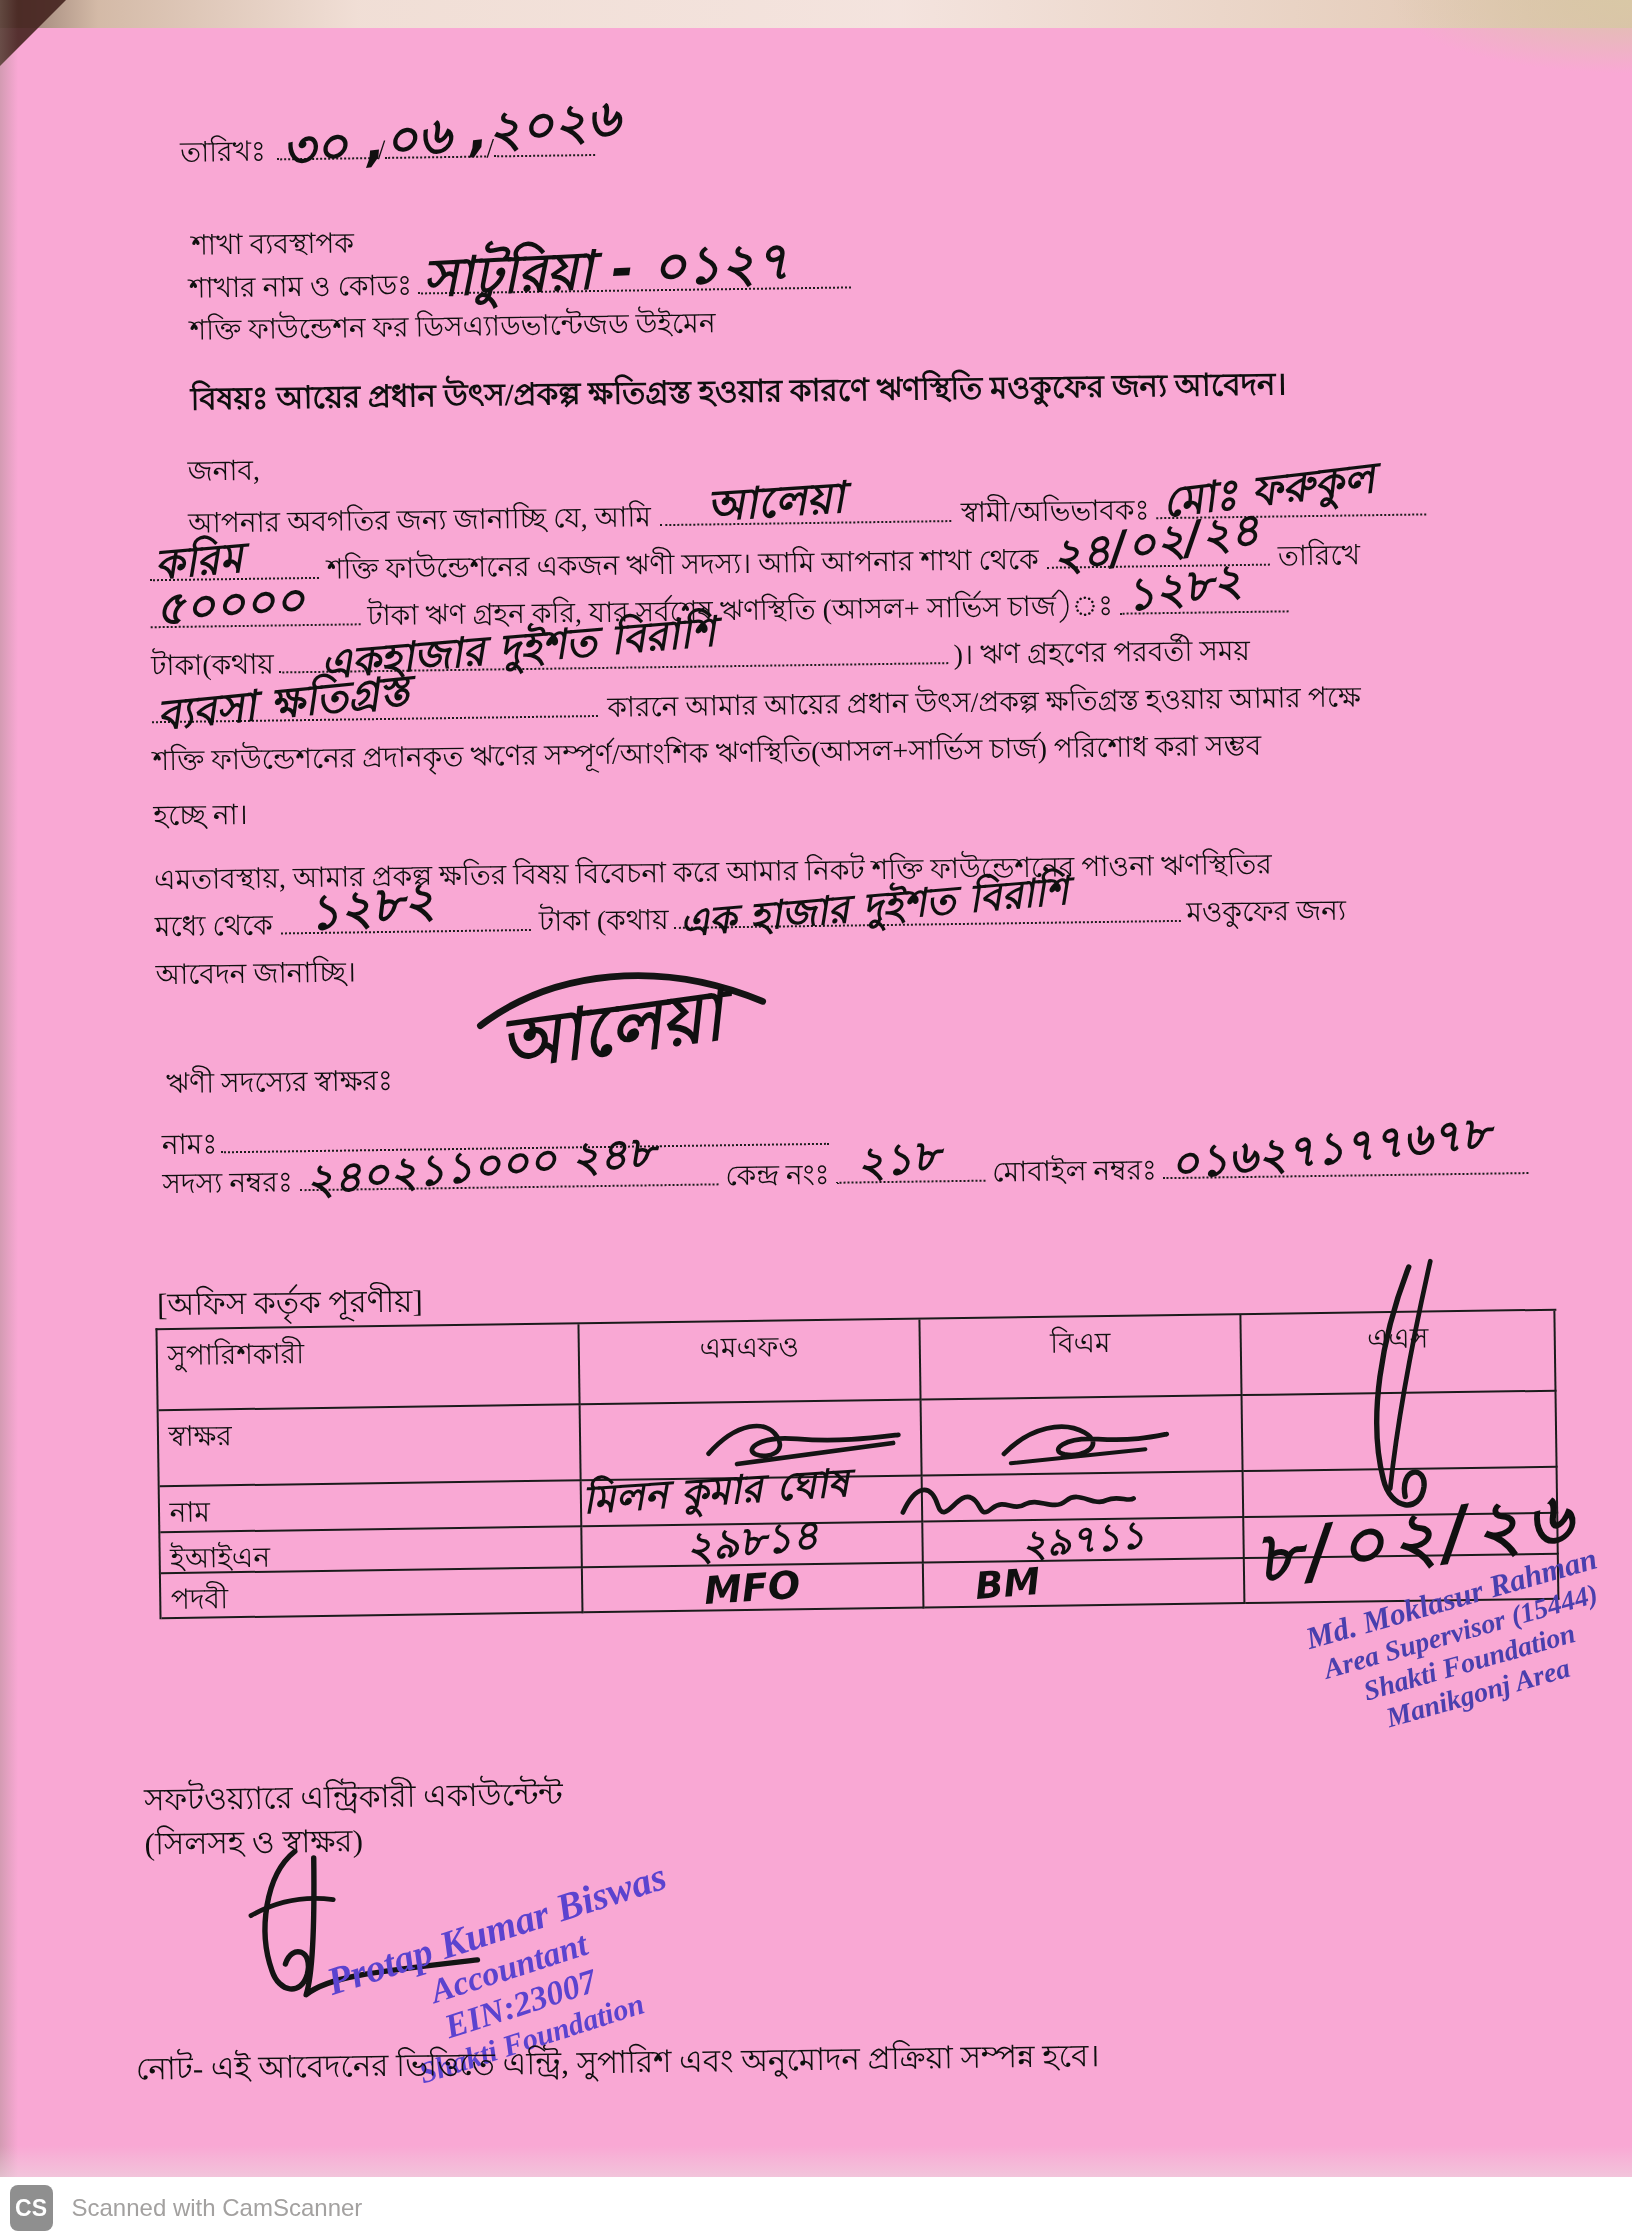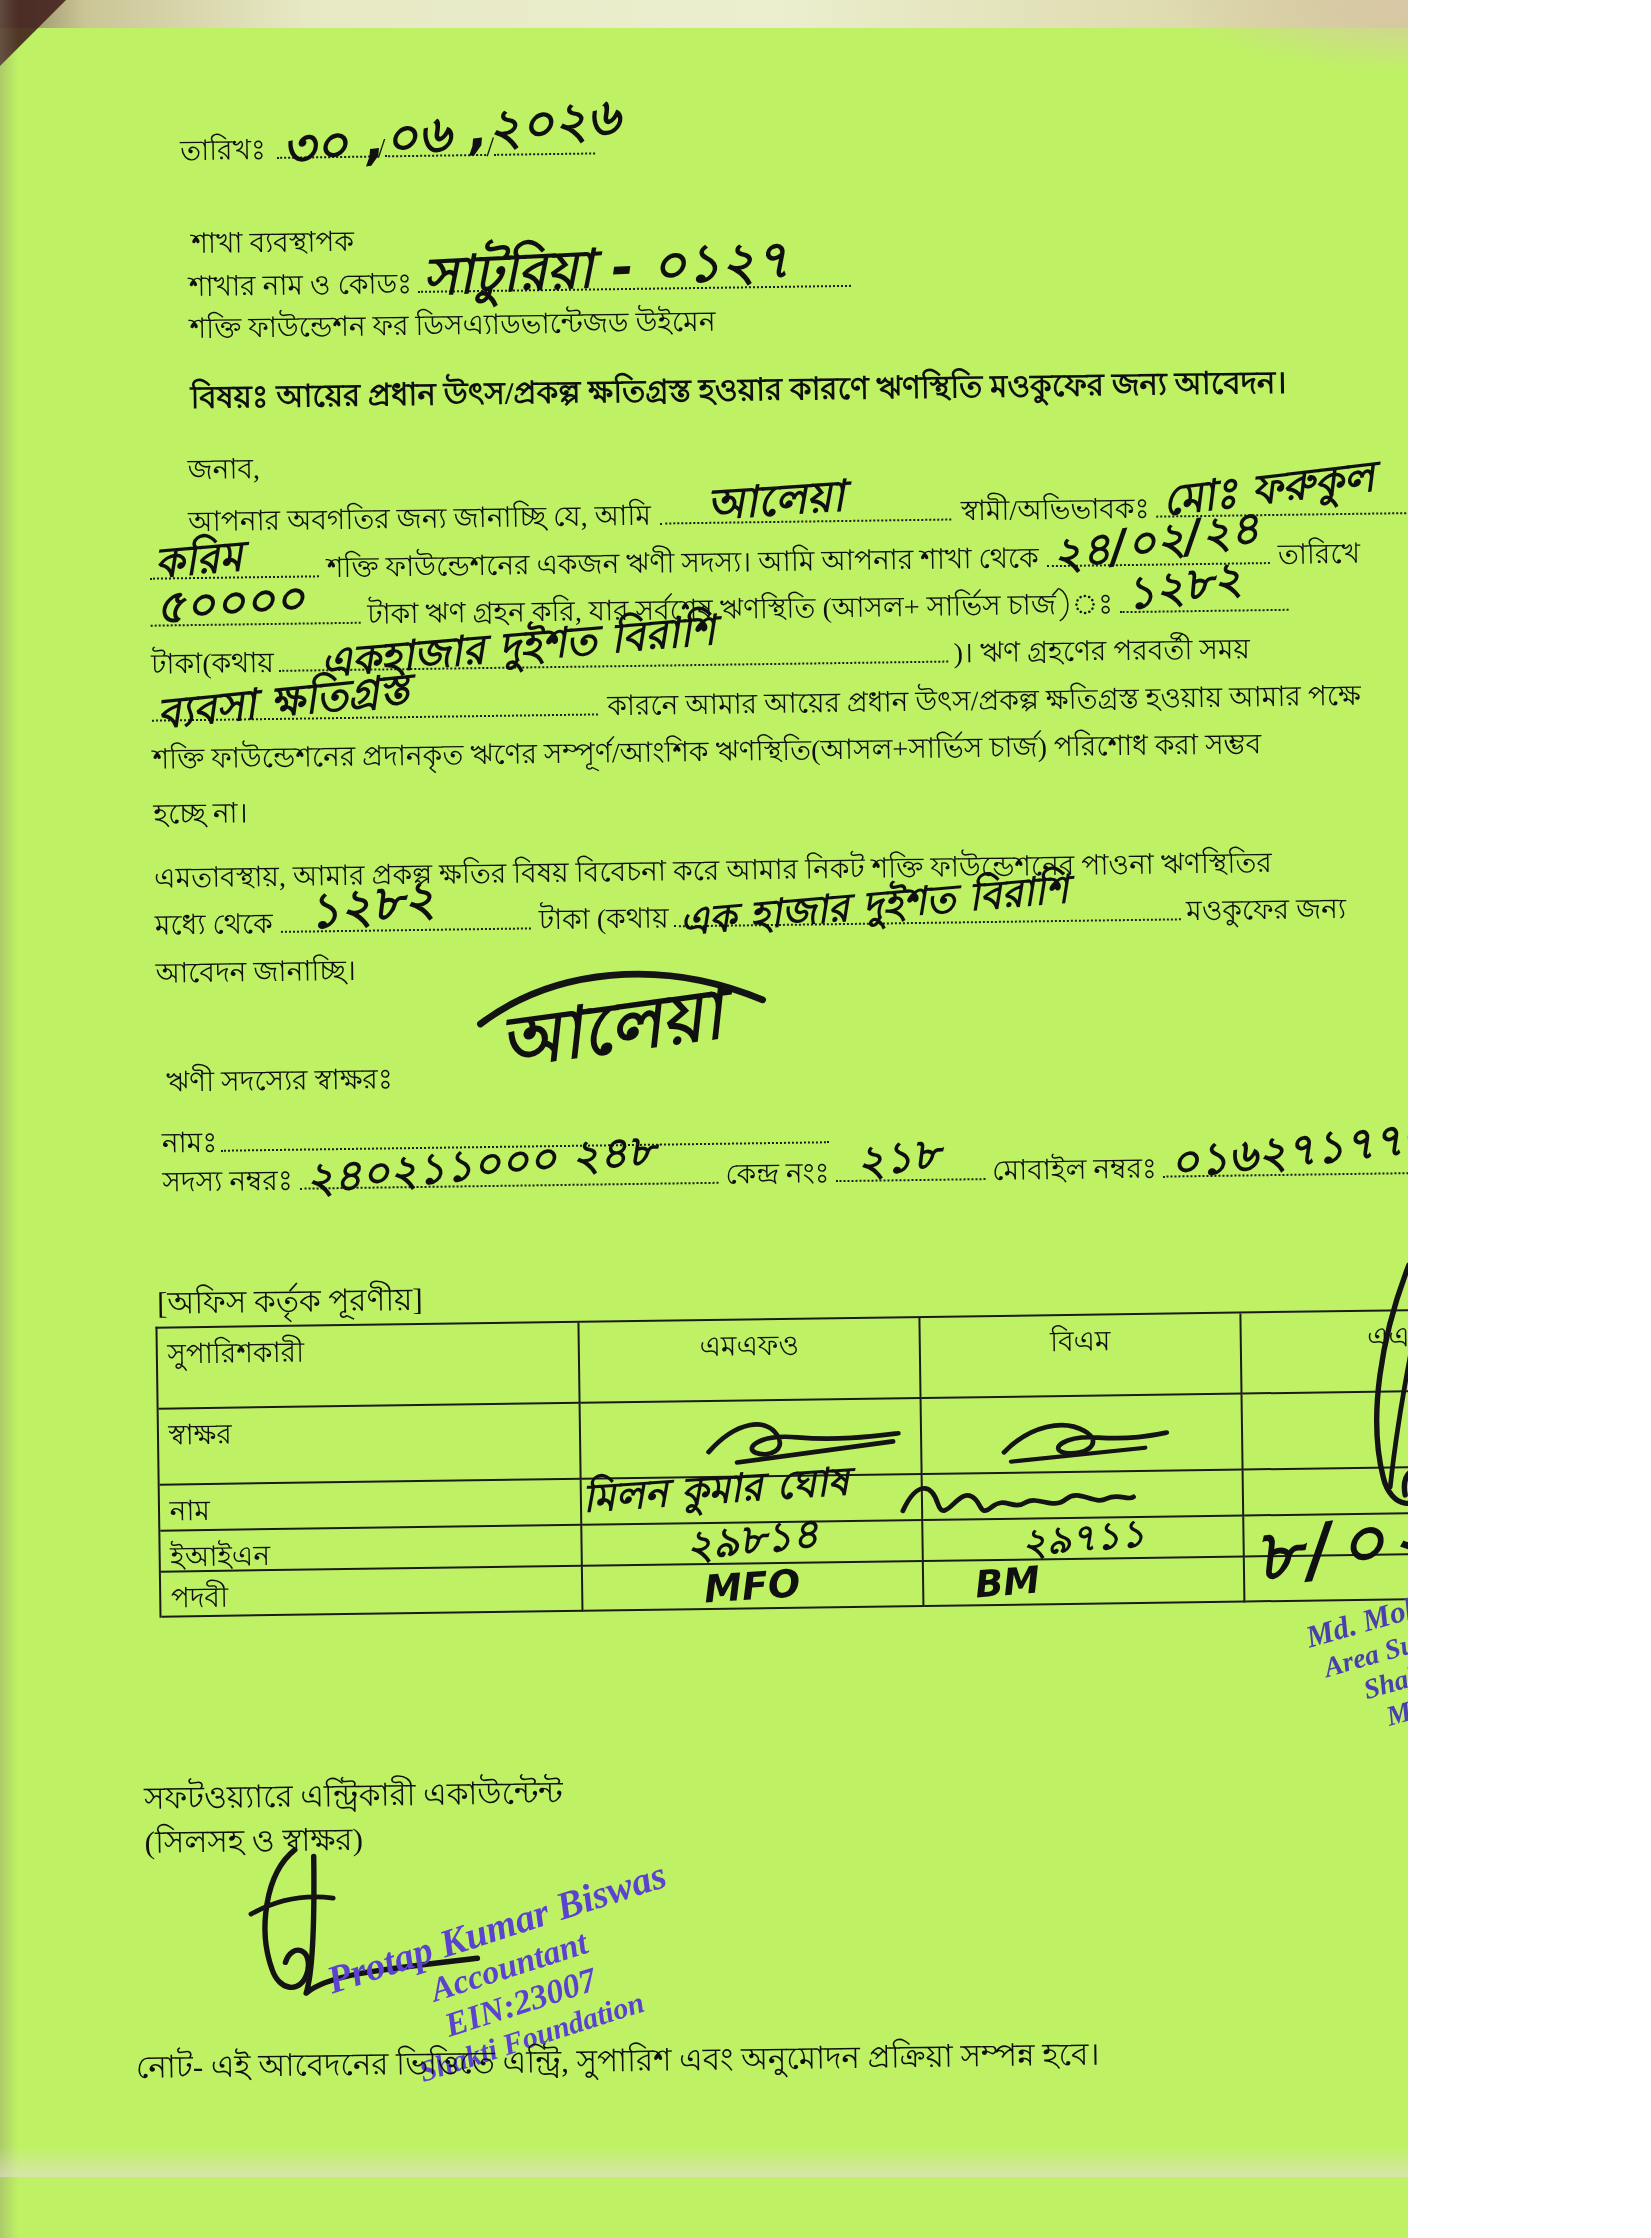--- a/index.html
+++ b/index.html
@@ -1,16 +1,16 @@
 <!DOCTYPE html>
 <html style="font-size:10.8px"><head>
 <meta charset="utf-8">
 <style>
   html,body{margin:0;padding:0;background:#ffffff;}
-  .page{position:relative;width:1408px;height:2239px;background:#bef264;overflow:hidden;
+  .page{position:relative;width:1632px;height:2239px;background:#f9a8d4;overflow:hidden;
         font-family:"Liberation Serif","DejaVu Serif",serif;color:#111;}
   
   .top-band{position:absolute;top:0;left:0;right:0;height:28px;
         background:linear-gradient(90deg,#7a6a56 0%,#cdbd9f 6%,#efe8d6 22%,#f3eee0 55%,#e3d6ba 85%,#d4c3a1 100%);
         opacity:.85;}
   .corner-tl{position:absolute;top:0;left:0;width:0;height:0;
         border-top:66px solid #44221e;border-right:66px solid transparent;opacity:.9;}
   .tr-shade{position:absolute;top:0;right:0;width:243px;height:74px;
         background:radial-gradient(ellipse at top right,#d9c8a6 0%,rgba(217,200,166,0) 70%);}
   .left-shade{position:absolute;top:0;left:0;width:17.6px;height:100%;
@@ -284,14 +284,18 @@
       <div style="font-size:34px;">EIN:23007</div>
       <div style="font-size:30px;">Shakti Foundation</div>
     </div>
 
     <div class="line" style="left:122px;top:2035px;font-size:31px;">
       <span class="pt">নোট- এই আবেদনের ভিত্তিতে এন্ট্রি, সুপারিশ এবং অনুমোদন প্রক্রিয়া সম্পন্ন হবে।</span>
     </div>
 
   </div>
 
+  <div class="footer">
+    <div class="cs-badge">CS</div>
+    <div class="cs-text">Scanned with CamScanner</div>
+  </div>
 </div>
 
 
 </body></html>

